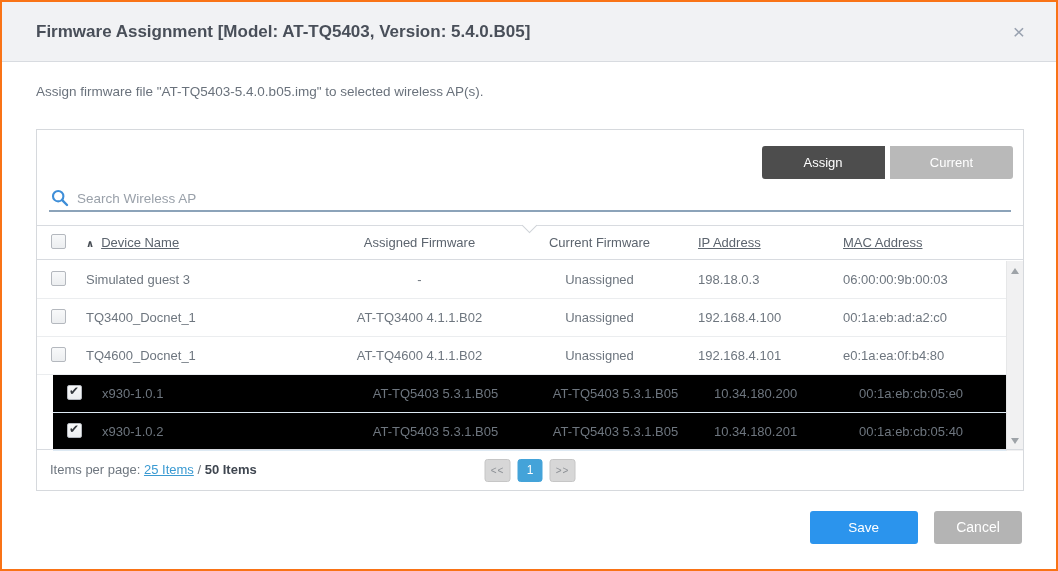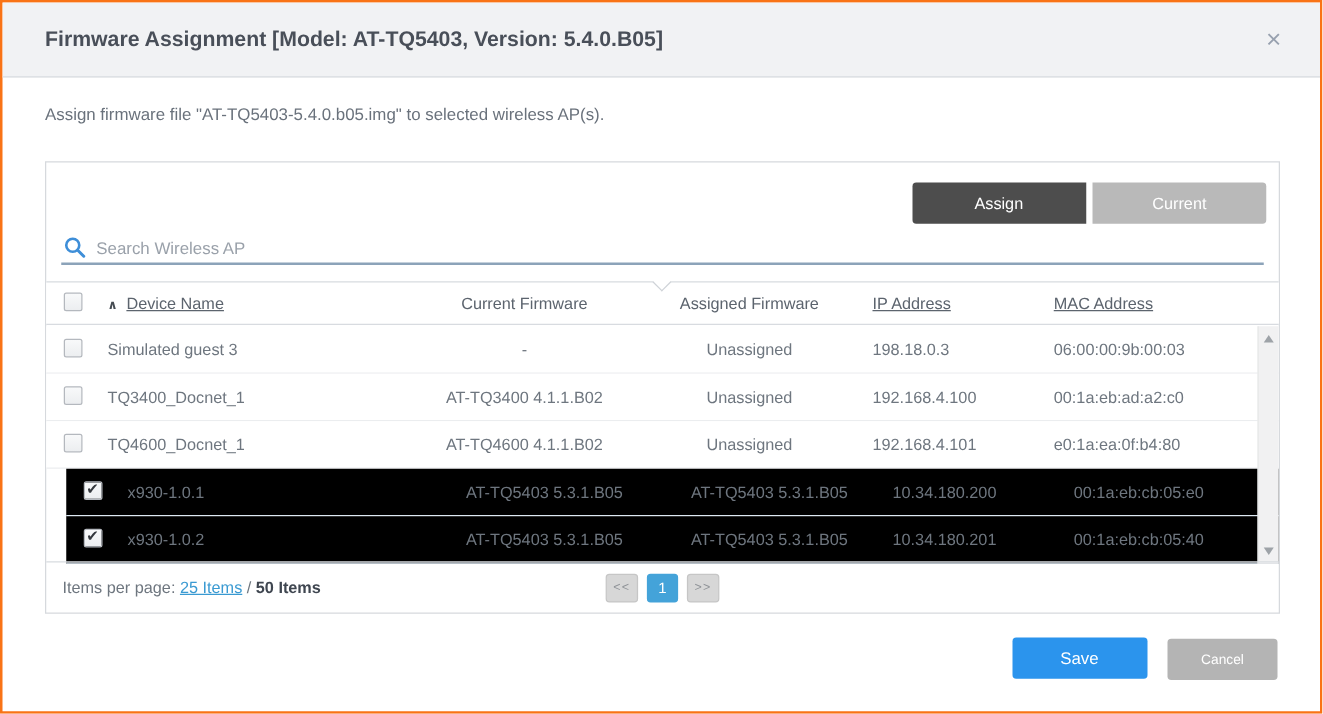--- a/index.html
+++ b/index.html
@@ -13,21 +13,21 @@
 
   .dlg-desc { position:absolute; left:34px; top:82px; font-size:13.5px; color:#6a727c; }
 
   
   .panel { position:absolute; left:34px; top:127px; width:988px; height:362px; border:1px solid #d6d9dd; background:#fff; }
 
   .badges { position:absolute; left:12px; top:16px; }
   .badge { display:inline-block; background:#a8a8a8; color:#fff; font-size:11px; font-weight:700; letter-spacing:.3px; padding:4px 8px 3px; border-radius:3px; margin-right:5px; }
 
   .top-buttons { position:absolute; right:10px; top:16px; }
-  .btn-assign, .btn-remove { display:inline-block; width:139px; height:33px; border:none; color:#fff; font-size:13px; font-family:inherit; cursor:pointer; }
+  .btn-assign, .btn-remove { display:inline-block; width:123px; height:33px; border:none; color:#fff; font-size:13px; font-family:inherit; cursor:pointer; }
   .btn-assign { background:#4d4d4d; border-radius:3px 0 0 3px; margin-right:1px; }
   .btn-remove { background:#b9b9b9; border-radius:0 3px 3px 0; }
 
   .search-row { position:absolute; left:12px; right:12px; top:56px; height:26px; border-bottom:2px solid #8ca3b9; }
   .search-icon { position:absolute; left:2px; top:3px; width:18px; height:18px; }
   .search-input { position:absolute; left:28px; top:0; right:4px; height:24px; border:none; outline:none; font-size:13.5px; color:#5c646e; font-family:inherit; background:transparent; }
   .search-input::placeholder { color:#9aa1aa; opacity:1; }
 
   
   .thead { position:absolute; left:0; right:0; top:95px; height:35px; border-top:1px solid #d8dbe0; border-bottom:1px solid #d8dbe0; display:grid; grid-template-columns:38px 257px 175px 185px 145px 1fr; align-items:center; font-size:13px; color:#5c646e; background:#fff; }
@@ -61,21 +61,21 @@
   .ipp { position:absolute; left:13px; top:12px; }
   .ipp a { color:#3a9ad2; text-decoration:underline; cursor:pointer; }
   .ipp .total { color:#3f4650; font-weight:700; }
   .pager { position:absolute; left:50%; transform:translateX(-50%); top:9px; display:flex; gap:7px; }
   .pg-btn { min-width:26px; height:23px; background:#d7d7d7; border:1px solid #c6c6c6; border-radius:3px; color:#8d9196; font-size:10px; letter-spacing:1px; font-family:inherit; cursor:pointer; line-height:21px; text-align:center; }
   .pg-cur { min-width:25px; height:23px; background:#44a3d9; border:1px solid #44a3d9; border-radius:3px; color:#fff; font-size:12px; line-height:21px; text-align:center; cursor:pointer; }
 
   
   .bottom-actions { position:absolute; right:34px; bottom:25px; }
   .btn-save { width:108px; height:33px; background:#2b94ed; border:none; border-radius:3px; color:#fff; font-size:13.5px; font-family:inherit; cursor:pointer; margin-right:12px; }
-  .btn-cancel { width:88px; height:33px; background:#b4b4b4; border:none; border-radius:3px; color:#fff; font-size:11px; font-family:inherit; cursor:pointer; }
+  .btn-cancel { width:88px; height:33px; background:#b4b4b4; border:none; border-radius:3px; color:#fff; font-size:14px; font-family:inherit; cursor:pointer; }
 </style>
 </head>
 <body>
 
 <div class="dialog">
 
   <div class="dlg-header">
     <div class="dlg-title">Firmware Assignment [Model: AT-TQ5403, Version: 5.4.0.B05]</div>
     <div class="dlg-close">×</div>
   </div>
@@ -95,22 +95,22 @@
         <circle cx="7.2" cy="7.2" r="5.2" fill="none" stroke="#3e8ed8" stroke-width="2.1"></circle>
         <line x1="11.2" y1="11.2" x2="16" y2="16" stroke="#3e8ed8" stroke-width="2.4" stroke-linecap="round"></line>
       </svg>
       <input class="search-input" type="text" placeholder="Search Wireless AP" style="">
     </div>
 
     <div class="thead">
       <div class="notch"></div>
       <div><span class="cb"></span></div>
       <div class="cell-dev"><span class="sort-caret">∧</span><span class="th-underline">Device Name</span></div>
+      <div class="th-center">Assigned Firmware</div>
       <div class="th-center">Current Firmware</div>
-      <div class="th-center">Assigned Firmware</div>
       <div class="cell-ip"><span class="th-underline">IP Address</span></div>
       <div class="cell-mac"><span class="th-underline">MAC Address</span></div>
     </div>
 
     <div class="tbody">
 
       <div class="row">
         <div><span class="cb"></span></div>
         <div class="cell-dev">Simulated guest 3</div>
         <div class="th-center">-</div>

